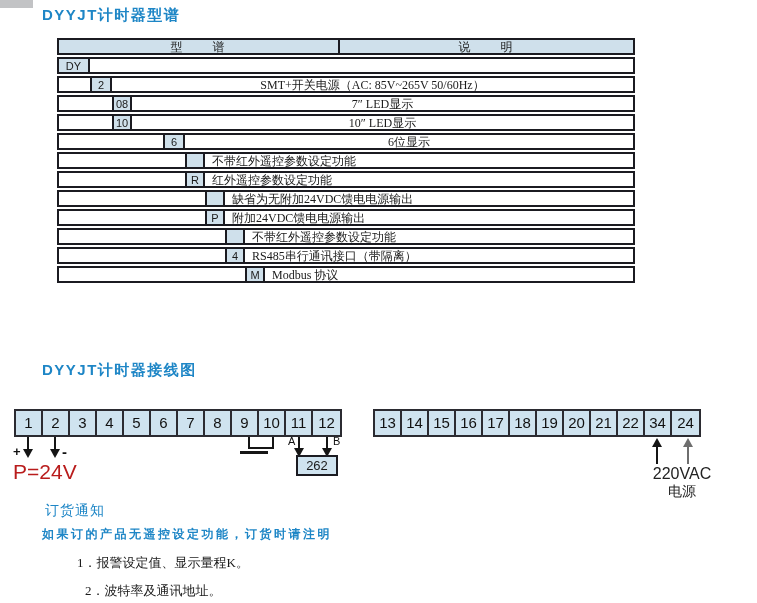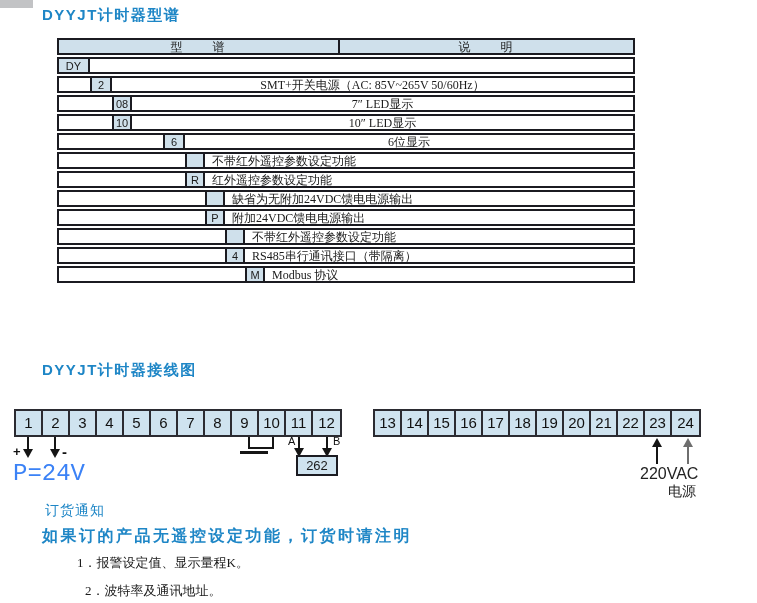--- a/index.html
+++ b/index.html
@@ -59,43 +59,43 @@
   .tri-up { position:absolute; width:0; height:0;
     border-left:5px solid transparent; border-right:5px solid transparent;
     border-bottom:9px solid #151515; }
   .tri-up.gray { border-bottom-color:#6e6e6e; }
   .vline.gray { background:#6e6e6e; }
 
   .sign { position:absolute; font-family:"Liberation Sans","DejaVu Sans",sans-serif;
     font-weight:bold; color:#111; }
   .plus  { left:13px; top:444px; font-size:13px; }
   .minus { left:62px; top:443px; font-size:15px; }
-  .p24v  { position:absolute; left:13px; top:460px; font-size:24px; color:#3b82f6;
-    font-family:Liberation Mono, monospace; }
+  .p24v  { position:absolute; left:13px; top:460px; font-size:21px; color:#b91c1c;
+    font-family:Liberation Sans, sans-serif; }
   .ab-label { position:absolute; font-family:"Liberation Sans","DejaVu Sans",sans-serif;
     font-size:11px; color:#111; }
   .lbl-a { left:288px; top:435px; }
   .lbl-b { left:333px; top:435px; }
   .box485 {
     position:absolute; left:296px; top:455px; width:42px; height:21px;
     background:#cfe3ef; border:2px solid #1b1b21; text-align:center;
     font-family:"Liberation Sans","DejaVu Sans",sans-serif; font-size:13px; line-height:17px;
   }
   .ground-bar { position:absolute; left:240px; top:451px; width:28px; height:3px; background:#151515; }
-  .pwr1 { position:absolute; left:640px; top:465px; width:84px; text-align:left;
+  .pwr1 { position:absolute; left:640px; top:465px; width:84px; text-align:center;
     font-family:"Liberation Sans","DejaVu Sans",sans-serif; font-size:16px; color:#222; }
   .pwr2 { position:absolute; left:640px; top:483px; width:84px; text-align:center;
     font-size:14px; color:#222; }
 
   
   .notice-title { position:absolute; left:45px; top:502px;
     font-family:"Liberation Sans","DejaVu Sans",sans-serif; font-size:14px; font-weight:normal;
     color:#1e86c6; letter-spacing:1px; }
   .notice-sub { position:absolute; left:42px; top:526px;
-    font-family:"Liberation Sans","DejaVu Sans",sans-serif; font-size:16px; font-weight:bold;
+    font-family:"Liberation Sans","DejaVu Sans",sans-serif; font-size:12px; font-weight:bold;
     color:#1e86c6; letter-spacing:2.5px; }
   .notice-item { position:absolute; left:77px; font-size:13px; color:#1a1a1a; }
   .ni1 { top:554px; }
   .ni2 { top:582px;margin-left:8px; }
 </style>
 </head>
 <body>
 
 <div class="page">
 
@@ -189,21 +189,21 @@
       <div class="tcell">13</div>
       <div class="tcell">14</div>
       <div class="tcell">15</div>
       <div class="tcell">16</div>
       <div class="tcell">17</div>
       <div class="tcell">18</div>
       <div class="tcell">19</div>
       <div class="tcell">20</div>
       <div class="tcell">21</div>
       <div class="tcell">22</div>
-      <div class="tcell">23</div>
+      <div class="tcell">34</div>
       <div class="tcell">24</div>
     </div>
 
   <div class="vline" style="left:27px; top:437px; height:13px;"></div>
   <div class="tri-down" style="left:23px; top:449px;"></div>
   <div class="vline" style="left:54px; top:437px; height:13px;"></div>
   <div class="tri-down" style="left:50px; top:449px;"></div>
   <span class="sign plus">+</span>
   <span class="sign minus">-</span>
   <div class="p24v">P=24V</div>

